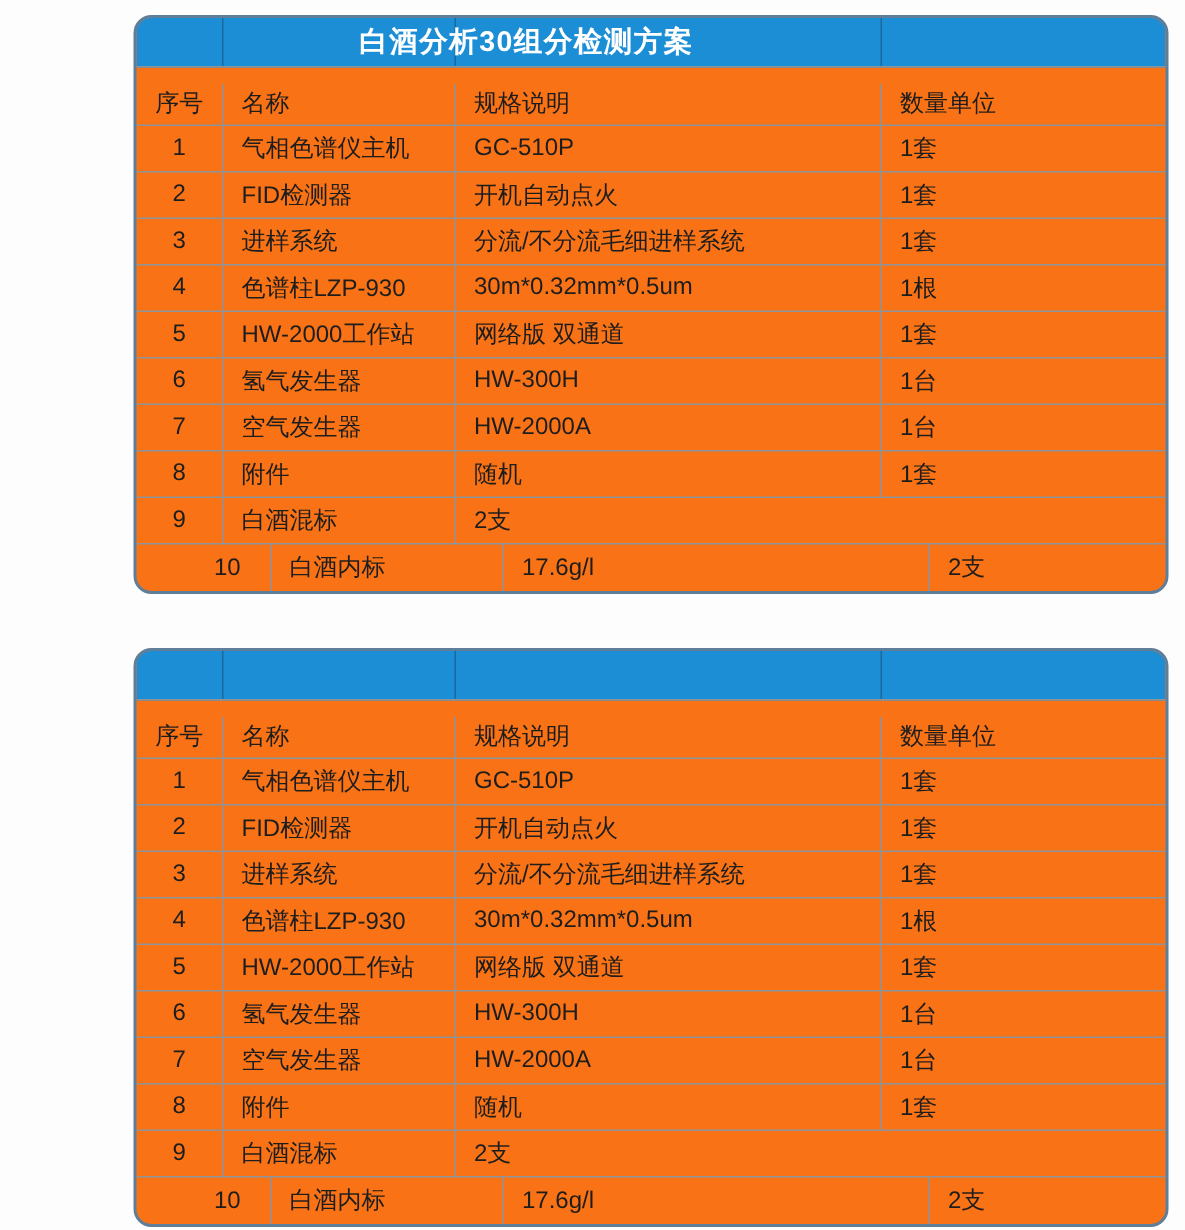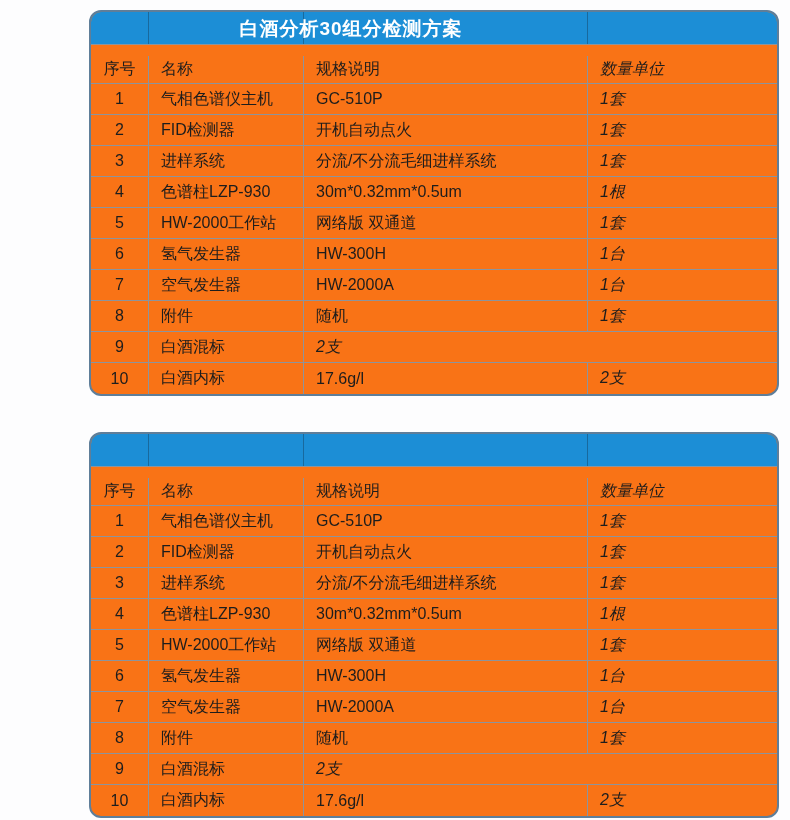--- a/index.html
+++ b/index.html
@@ -49,30 +49,30 @@
   }
   .tdiv.d1{left:57px;}
   .tdiv.d2{left:212px;}
   .tdiv.d3{left:496px;}
   .hrow,.row{
     display:grid;
     grid-template-columns:58px 155px 284px 113px;
   }
   .hrow{height:28px;border-bottom:1px solid var(--grid-line);margin-top:11px;}
   .row{height:31px;border-bottom:1px solid var(--grid-line);}
-  .rows .row:last-child{border-bottom:none;}
+  .rows .row:last-child{border-bottom:none;padding-left:32px;}
   .cell{
     display:flex;align-items:center;
     padding-left:12px;
     font-size:16px;color:var(--body-text);
     border-right:1px solid var(--grid-line);
     white-space:nowrap;overflow:hidden;
   }
   .hrow .cell{font-size:16px;}
-  .cell:last-child{border-right:none;font-style:italic;}
+  .cell:last-child{border-right:none;}
   .cell.c0{justify-content:center;padding-left:0;}
 </style>
 </head>
 <body>
 
 <main class="page">
 
   <section class="plan-table">
     <header class="title-bar">
       <span class="tdiv d1"></span>

